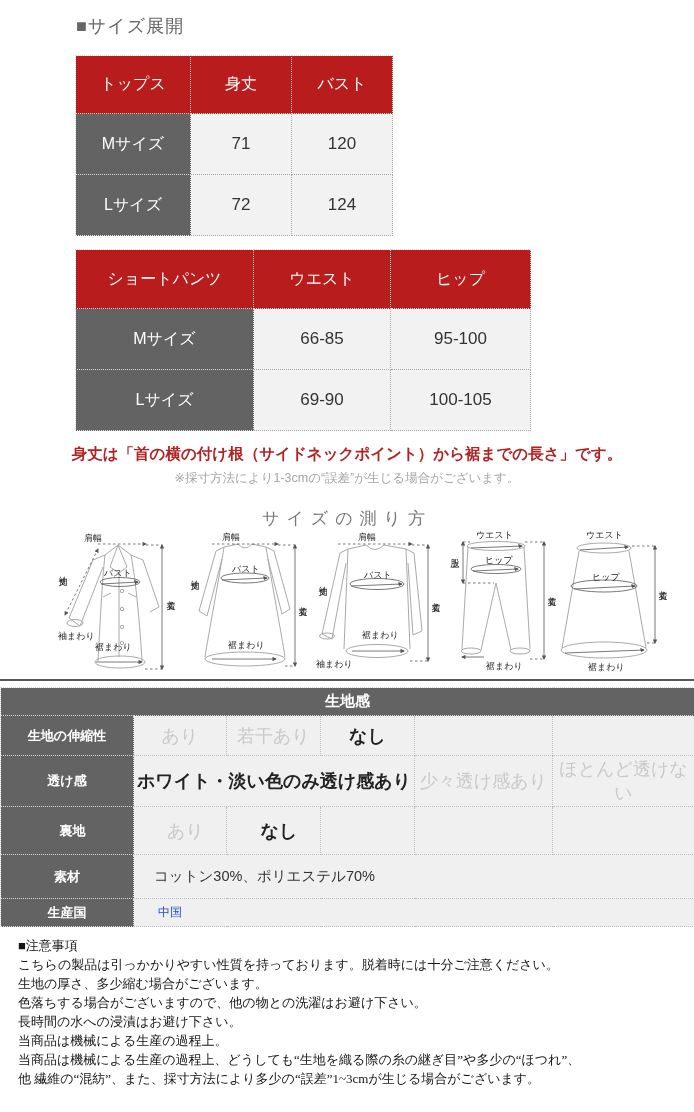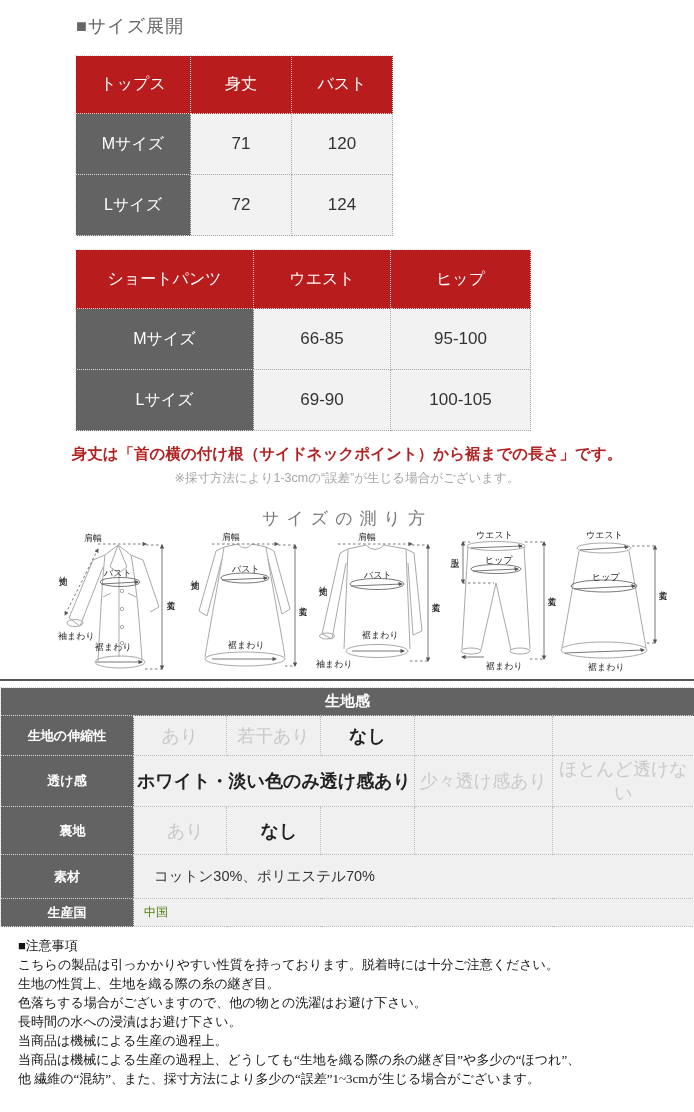--- a/index.html
+++ b/index.html
@@ -37,21 +37,21 @@
   .rule{height:2px;background:#585858;margin-top:4px;}
 
   
   table.fab{border-collapse:collapse;table-layout:fixed;width:694px;margin-top:6px;border:1px dotted #9c9c9c;}
   table.fab th{background:#636363;color:#fff;font-size:13px;font-weight:bold;border:1px dotted #d8d8d8;text-align:center;}
   table.fab th.hd{font-size:15px;height:25px;}
   table.fab td{background:#f0f0f0;border:1px dotted #bdbdbd;text-align:center;font-size:18px;}
   table.fab td.on{color:#222;font-weight:bold;}
   table.fab td.off{color:#c9c9c9;}
   table.fab td.val{text-align:left;padding-left:20px;color:#333;font-size:14.5px;}
-  table.fab td.val-s{text-align:left;padding-left:10px;color:#4d7c0f;font-size:12px;}
+  table.fab td.val-s{text-align:left;padding-left:24px;color:#1d4ed8;font-size:12px;}
   .r-stretch td,.r-stretch th{height:37px;}
   .r-thick td,.r-thick th{height:39px;}
   .r-sheer td,.r-sheer th{height:47px;}
   .r-lining td,.r-lining th{height:45px;padding-left:12px;}
   .r-material td,.r-material th{height:41px;}
   .r-country td,.r-country th{height:25px;}
   .r-country th{font-size:12px;}
 
   
   .notes{margin:9px 0 0 5px;font-family:"Liberation Serif","DejaVu Serif",serif;color:#151515;}
@@ -301,21 +301,21 @@
     <tr class="r-country">
       <th>生産国</th>
       <td class="val-s" colspan="5">中国</td>
     </tr>
   </tbody>
     </table>
 
   <div class="notes">
     <p class="notes-title">■注意事項</p>
     <p>こちらの製品は引っかかりやすい性質を持っております。脱着時には十分ご注意ください。</p>
-    <p>生地の性質上、生地を織る際の糸の継ぎ目。</p>
+    <p>生地の厚さ、多少縮む場合がございます。</p>
     <p>色落ちする場合がございますので、他の物との洗濯はお避け下さい。</p>
     <p>長時間の水への浸漬はお避け下さい。</p>
     <p>当商品は機械による生産の過程上。</p>
     <p>当商品は機械による生産の過程上、どうしても“生地を織る際の糸の継ぎ目”や多少の“ほつれ”、</p>
     <p>他 繊維の“混紡”、また、採寸方法により多少の“誤差”1~3cmが生じる場合がございます。</p>
 
   </div>
 
 </div>
 

